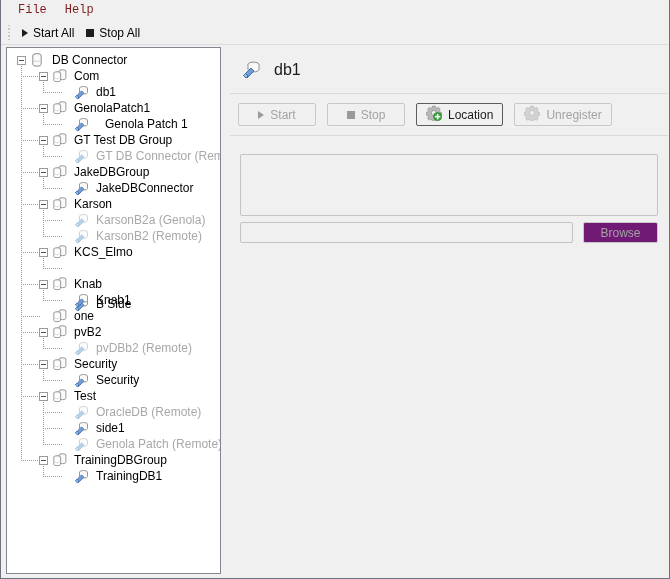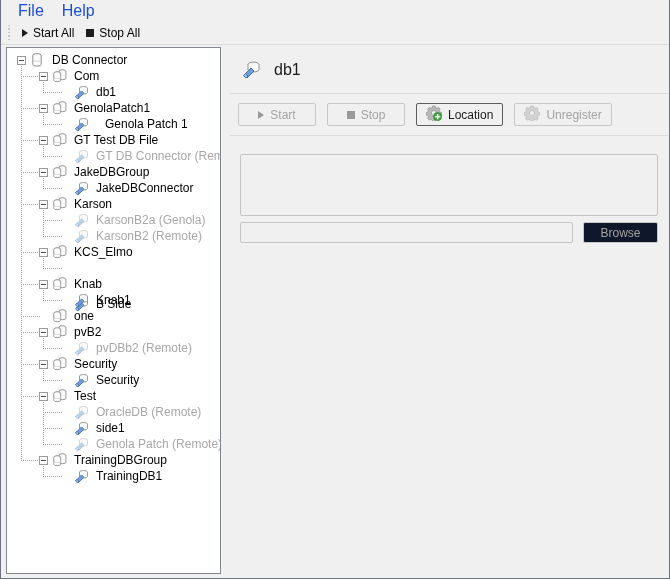--- a/index.html
+++ b/index.html
@@ -23,24 +23,25 @@
 
   
   .menubar {
     position: absolute; left: 0; top: 0; right: 0; height: 21px;
     background: #f0f0f0;
     display: flex; align-items: center;
     padding-left: 8px;
   }
   .menubar .mi {
     padding: 2px 9px;
-    font-size: 16px;
+    font-size: 12px;
     line-height: 15px;
-    color: #1d4ed8;
+    color: #7f1d1d;
     cursor: default;
+    font-family: Liberation Mono, monospace;
   }
 
   
   .toolbar {
     position: absolute; left: 0; top: 21px; right: 0; height: 24px;
     background: #f0f0f0;
     display: flex; align-items: center;
     border-bottom: 1px solid #dcdcdc;
   }
   .grip {
@@ -175,21 +176,21 @@
   .row-log { display: flex; align-items: center; gap: 10px; margin-top: 6px; }
   .log-input {
     flex: 1 1 auto;
     height: 21px;
     background: #f0f0f0;
     border: 1px solid #c4c4c4;
     border-radius: 2px;
   }
   .btn-browse {
     width: 75px; height: 21px;
-    background: #0f172a; border: 1px solid #c8c8c8; border-radius: 2px;
+    background: #701a75; border: 1px solid #c8c8c8; border-radius: 2px;
     display: inline-flex; align-items: center; justify-content: center;
     font-size: 12px; color: #a3a3a3; cursor: default;
   }
 </style>
 </head>
 <body>
 
 <div id="app">
 
   <div class="menubar">
@@ -332,21 +333,21 @@
           <span class="exp" style="left:32px"></span>
           <span class="icn" style="position:absolute;left:44px;top:0;display:flex;align-items:center;height:16px;">
             <svg width="18" height="16" viewBox="0 0 18 16">
       <ellipse cx="11.5" cy="3.2" rx="3.4" ry="1.5" fill="#f2f2f2" stroke="#8d8d8d" stroke-width="0.9"></ellipse>
       <path d="M8.1 3.2 v7 a3.4 1.5 0 0 0 6.8 0 v-7" fill="#fafafa" stroke="#8d8d8d" stroke-width="0.9"></path>
       <ellipse cx="6.2" cy="5.2" rx="3.4" ry="1.5" fill="#f2f2f2" stroke="#8d8d8d" stroke-width="0.9"></ellipse>
       <path d="M2.8 5.2 v7 a3.4 1.5 0 0 0 6.8 0 v-7" fill="#ffffff" stroke="#8d8d8d" stroke-width="0.9"></path>
       <path d="M2.8 9 a3.4 1.5 0 0 0 6.8 0" fill="none" stroke="#cccccc" stroke-width="0.7"></path>
     </svg>
           </span>
-          <span class="lbl" style="position:absolute;left:63px;top:0;line-height:16px;">GT Test DB File</span>
+          <span class="lbl" style="position:absolute;left:63px;top:0;line-height:16px;">GT Test DB Group</span>
         </div>
         <div class="node remote" style="position: absolute; left: 0px; top: 100px; right: 0px;">
           <span class="icn" style="position:absolute;left:66px;top:0;display:flex;align-items:center;height:16px;">
             <svg width="18" height="16" viewBox="0 0 18 16">
       <ellipse cx="10.5" cy="4.2" rx="4" ry="1.7" fill="#fbfbfb" stroke="#cfcfcf" stroke-width="0.9"></ellipse>
       <path d="M6.5 4.2 v4.2 a4 1.7 0 0 0 8 0 v-4.2" fill="#fbfbfb" stroke="#cfcfcf" stroke-width="0.9"></path>
       <path d="M3 12.5 l5.6-5.6 2.3 2.3 -5.6 5.6 z" fill="#bcd2ea" stroke="#9fbfe0" stroke-width="0.9"></path>
       <path d="M2.4 12.8 l1.9 1.9 1.6-1.6 -1.9-1.9 z" fill="#d6e5f5" stroke="#9fbfe0" stroke-width="0.9"></path>
     </svg>
           </span>

